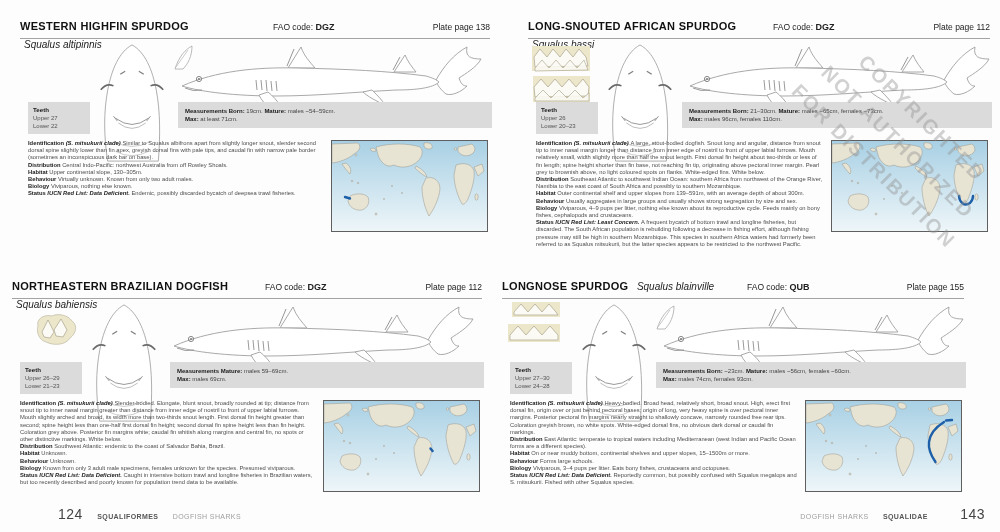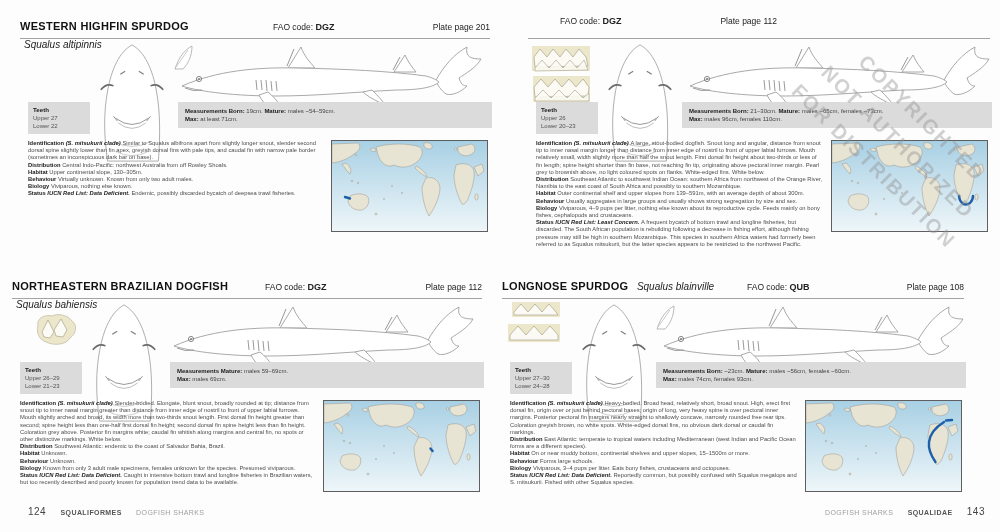--- a/index.html
+++ b/index.html
@@ -36,21 +36,21 @@
   .meas-box{position:absolute;left:158px;top:86px;width:300px;background:#dbdbdb;padding:5px 7px;font-size:6px;line-height:8px;color:#444;}
   .pos-1 .meas-box,.pos-3 .meas-box{left:154px;width:296px;}
   .bd{font-weight:bold;color:#1a1a1a;}
 
   .detail{position:absolute;left:8px;right:2px;top:124px;bottom:0;font-size:5.8px;line-height:7.2px;color:#4d4d4d;}
   .map-wrap{float:right;margin-left:7px;margin-bottom:3px;border:1.5px solid #5f5f5f;width:155px;height:90px;background:#cfe6ef;}
   .drow{margin:0;}
   .b2{font-weight:bold;font-style:italic;color:#1a1a1a;}
 
   .footer{position:absolute;top:506px;font-size:7px;color:#9e9e9e;letter-spacing:.4px;}
-  .footer .pnum{font-size:10px;color:#444;letter-spacing:.5px;}
+  .footer .pnum{font-size:14px;color:#444;letter-spacing:.5px;margin-left:30px;}
   .footer .sect{font-weight:bold;color:#555;}
   .footer-left{left:28px;}
   .footer-right{right:15px;text-align:right;}
   .footer span{margin-right:12px;}
   .footer-right span{margin-right:0;margin-left:12px;}
 
   .watermark{
     position:absolute;left:842px;top:14px;width:260px;
     transform:rotate(45deg);transform-origin:0 0;
     font-size:20px;font-weight:bold;letter-spacing:2px;line-height:34px;
@@ -68,21 +68,21 @@
       <div class="names">
         <span class="common">WESTERN HIGHFIN SPURDOG</span>
         <span class="sci">Squalus altipinnis</span>
       </div>
       <div class="fao">
         <span>FAO code:</span>
         <b>DGZ</b>
       </div>
       <div class="plate">
         <span>Plate page</span>
-        <span>201</span>
+        <span>138</span>
       </div>
     </header>
 
     <div class="artzone">
 
       <div class="head-art">
         <svg width="88" height="122" viewBox="0 0 90 125" fill="none" stroke="#a3a3a3" stroke-width="0.9">
           <path d="M45,3 C58,10 66,28 70,50 C74,72 74,95 72,122 L20,122 C16,95 16,72 20,50 C24,28 32,10 45,3 Z" fill="#ffffff"></path>
           <path d="M13,49 C17,44 22,43 26,45" stroke="#6b6b6b" stroke-width="1.6"></path>
           <path d="M77,49 C73,44 68,43 64,45" stroke="#6b6b6b" stroke-width="1.6"></path>
@@ -170,20 +170,24 @@
             <div class="drow"><span class="bd">Habitat  </span>Upper continental slope, 130–305m.</div>
             <div class="drow"><span class="bd">Behaviour  </span>Virtually unknown. Known from only two adult males.</div>
             <div class="drow"><span class="bd">Biology  </span>Viviparous, nothing else known.</div>
             <div class="drow"><span class="bd">Status  </span><span class="b2">IUCN Red List: Data Deficient. </span>Endemic, possibly discarded bycatch of deepsea trawl fisheries.</div>
           </div>
     </div>
   </section>
 
   <section class="entry pos-1">
     <header class="entry-header">
+      <div class="names">
+        <span class="common">LONG-SNOUTED AFRICAN SPURDOG</span>
+        <span class="sci">Squalus bassi</span>
+      </div>
       <div class="fao">
         <span>FAO code:</span>
         <b>DGZ</b>
       </div>
       <div class="plate">
         <span>Plate page</span>
         <span>112</span>
       </div>
     </header>
 
@@ -411,21 +415,21 @@
       <div class="names">
         <span class="common">LONGNOSE SPURDOG</span>
         <span class="sci">Squalus blainville</span>
       </div>
       <div class="fao">
         <span>FAO code:</span>
         <b>QUB</b>
       </div>
       <div class="plate">
         <span>Plate page</span>
-        <span>108</span>
+        <span>155</span>
       </div>
     </header>
 
     <div class="artzone">
       <div class="teeth-art">
             <svg width="58" height="54" viewBox="0 0 58 54">
               <rect x="6" y="2" width="48" height="15" fill="#ece6cb"></rect>
               <rect x="2" y="24" width="52" height="18" fill="#ece6cb"></rect>
               <g fill="#fbfaf4" stroke="#a9a48c" stroke-width="0.7">
                 <path d="M8,12 L15,4 L22,12 L29,4 L36,12 L43,4 L50,12 L52,15 L8,15 Z"></path>

